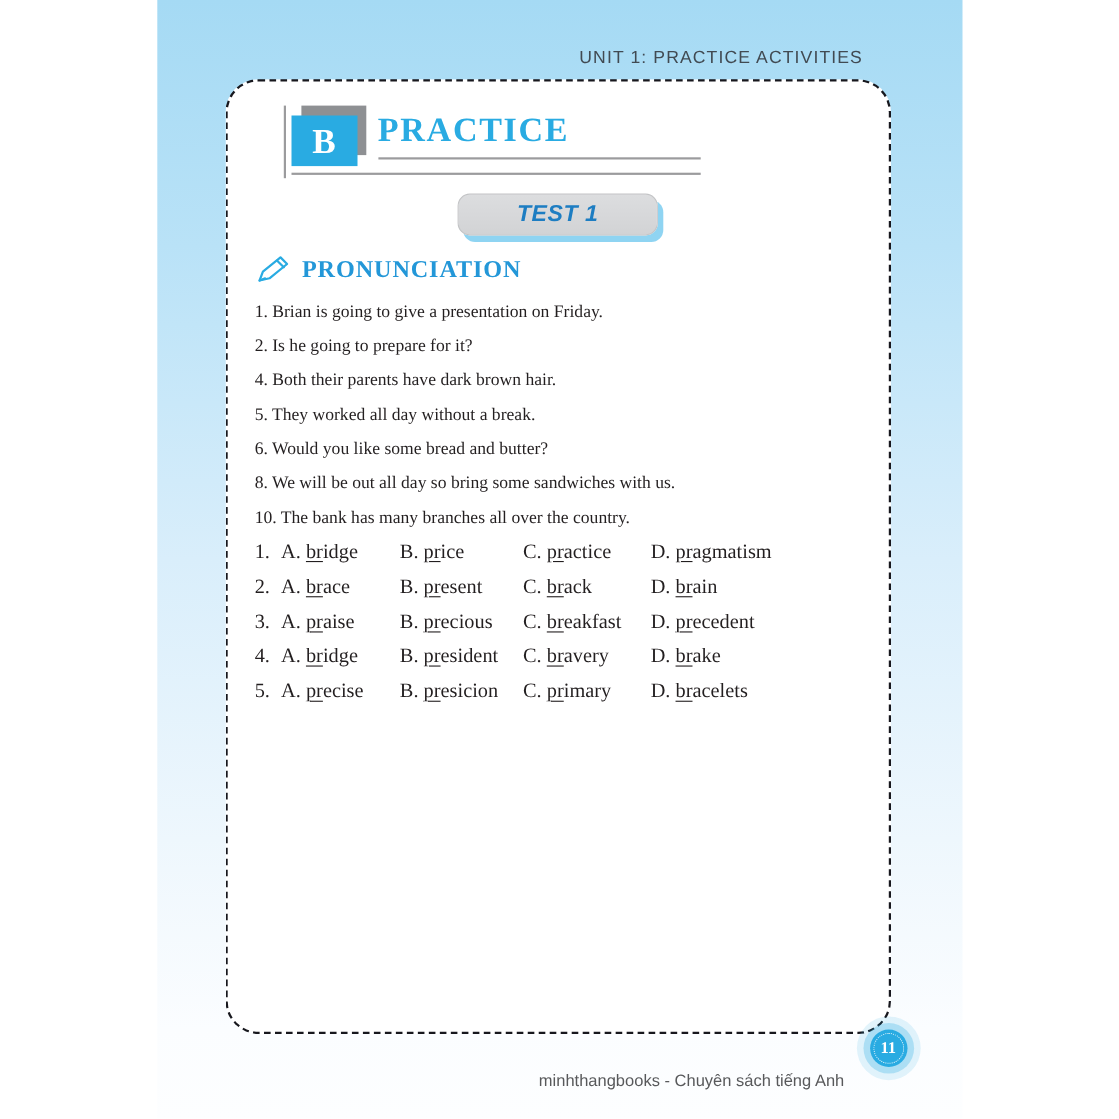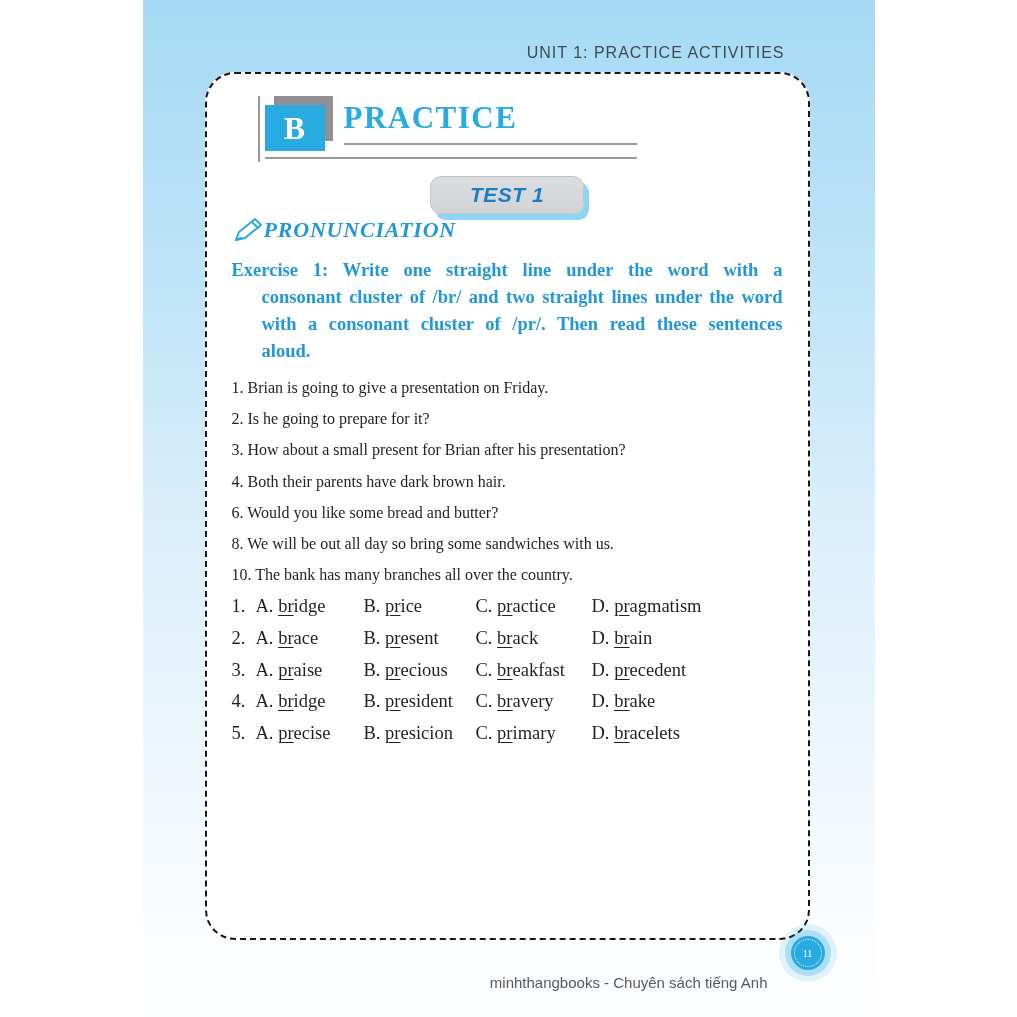--- a/index.html
+++ b/index.html
@@ -46,35 +46,35 @@
   .section-title{
     position:absolute;left:112px;top:6px;
     color:var(--accent);font-weight:bold;font-size:31px;letter-spacing:1.5px;
     font-family:"Liberation Serif","DejaVu Serif",serif;
   }
   .h-rule1{position:absolute;left:112px;top:49px;width:293px;height:2px;background:var(--line-gray);}
   .h-rule2{position:absolute;left:33px;top:63px;width:372px;height:1.5px;background:var(--line-gray);}
 
   
   .test-badge{
-    width:154px;height:38px;margin:10px auto 0 auto;
+    width:182px;height:38px;margin:10px auto 0 auto;
     background:linear-gradient(180deg,#dcdddf,#d2d3d5);
     border:1px solid #c3c4c6;
     border-radius:11px;
     box-shadow:5px 6px 0 #8fd4f2;
     display:flex;align-items:center;justify-content:center;
   }
   .test-badge span{
     font-family:"Liberation Sans","DejaVu Sans",sans-serif;
     font-style:italic;font-weight:bold;font-size:21px;
     color:var(--test-blue);letter-spacing:.5px;
   }
 
   
-  .part-heading{display:flex;align-items:center;height:32px;font-style:italic;}
+  .part-heading{display:flex;align-items:center;gap:11px;margin-top:15px;height:32px;}
   .part-heading .icon{width:32px;height:30px;flex:0 0 auto;}
   .part-title{
     color:var(--exercise-blue);font-weight:bold;font-size:22px;letter-spacing:.8px;
     font-family:"Liberation Serif","DejaVu Serif",serif;
   }
 
   
   .exercise-para{
     margin-top:11px;
     color:var(--exercise-blue);
@@ -103,21 +103,21 @@
     font-size:15px;color:#58595b;
   }
   .page-badge{
     position:absolute;right:50px;top:936px;
     width:34px;height:34px;border-radius:50%;
     background:var(--accent);
     box-shadow:0 0 0 6px rgba(41,171,226,.28),0 0 0 12px rgba(41,171,226,.13);
     display:flex;align-items:center;justify-content:center;
     outline:1px dotted rgba(255,255,255,.85);outline-offset:-4px;
   }
-  .page-badge span{color:#fff;font-weight:normal;font-size:10px;font-family:"Liberation Serif",serif;}
+  .page-badge span{color:#fff;font-weight:bold;font-size:15px;font-family:"Liberation Serif",serif;}
 </style>
 </head>
 <body>
 
 <div class="page">
 
   <div class="unit-header">UNIT 1: PRACTICE ACTIVITIES</div>
 
   <div class="content-box">
 
@@ -140,27 +140,26 @@
       <svg class="icon" viewBox="0 0 32 30">
         <g fill="none" stroke="#29abe2" stroke-width="2" stroke-linejoin="round" stroke-linecap="round">
           <path d="M4 25 L7 17 L23 4 L29 10 L13 23 Z"></path>
           <path d="M20 7 L26 13"></path>
           <path d="M4 25 L9 23"></path>
         </g>
       </svg>
       <span class="part-title">PRONUNCIATION</span>
     </div>
 
-    <p class="exercise-para"><span>Exercise 1:</span> <span>Write one straight line under the word with a consonant cluster of /br/ and two straight lines under the word with a consonant cluster of /pr/. Then read these sentences aloud.</span></p>
 
     <div class="sentence-list">
         <div class="sentence">1. Brian is going to give a presentation on Friday.</div>
         <div class="sentence">2. Is he going to prepare for it?</div>
-        <div class="sentence">3. How about a small present for Brian after his presentation?</div>
         <div class="sentence">4. Both their parents have dark brown hair.</div>
+        <div class="sentence">5. They worked all day without a break.</div>
         <div class="sentence">6. Would you like some bread and butter?</div>
         <div class="sentence">8. We will be out all day so bring some sandwiches with us.</div>
         <div class="sentence">10. The bank has many branches all over the country.</div>
       </div>
 
 
     <div class="question-list">
         <div class="q-row">
           <span>1.</span>
           <span>A. <span class="u">br</span>idge</span>

